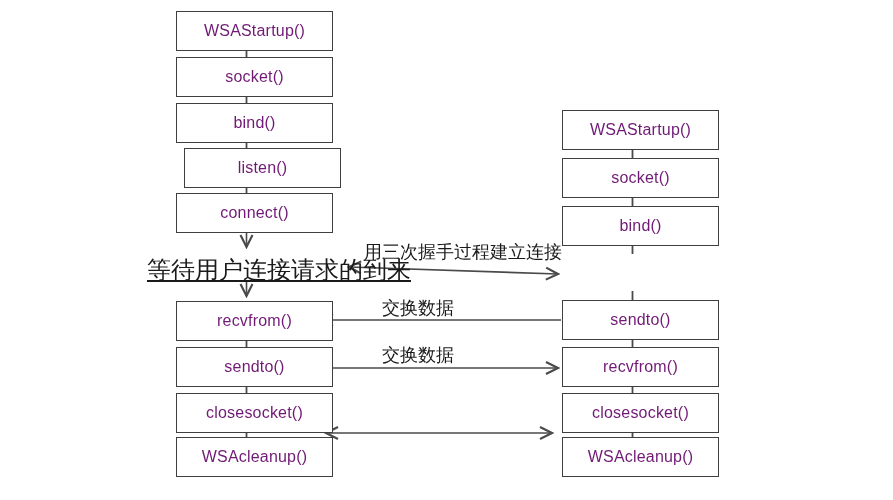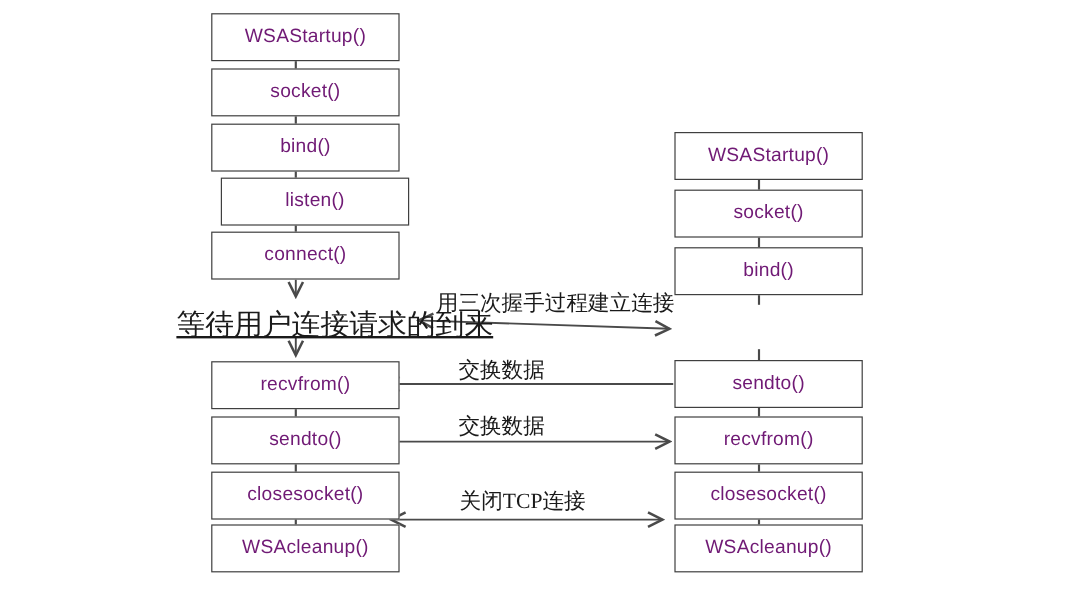--- a/index.html
+++ b/index.html
@@ -138,15 +138,14 @@
   <div class="box" style="left:562px;top:158px">socket()</div>
   <div class="box" style="left:562px;top:206px">bind()</div>
   <div class="box" style="left:562px;top:300px">sendto()</div>
   <div class="box" style="left:562px;top:347px">recvfrom()</div>
   <div class="box" style="left:562px;top:393px">closesocket()</div>
   <div class="box" style="left:562px;top:437px">WSAcleanup()</div>
 
   <div class="cjk handshake-label">用三次握手过程建立连接</div>
   <div class="cjk exchange-label-1">交换数据</div>
   <div class="cjk exchange-label-2">交换数据</div>
-  <div class="cjk close-label">关闭TCP连接</div>
 
 </div>
 
 </body></html>

